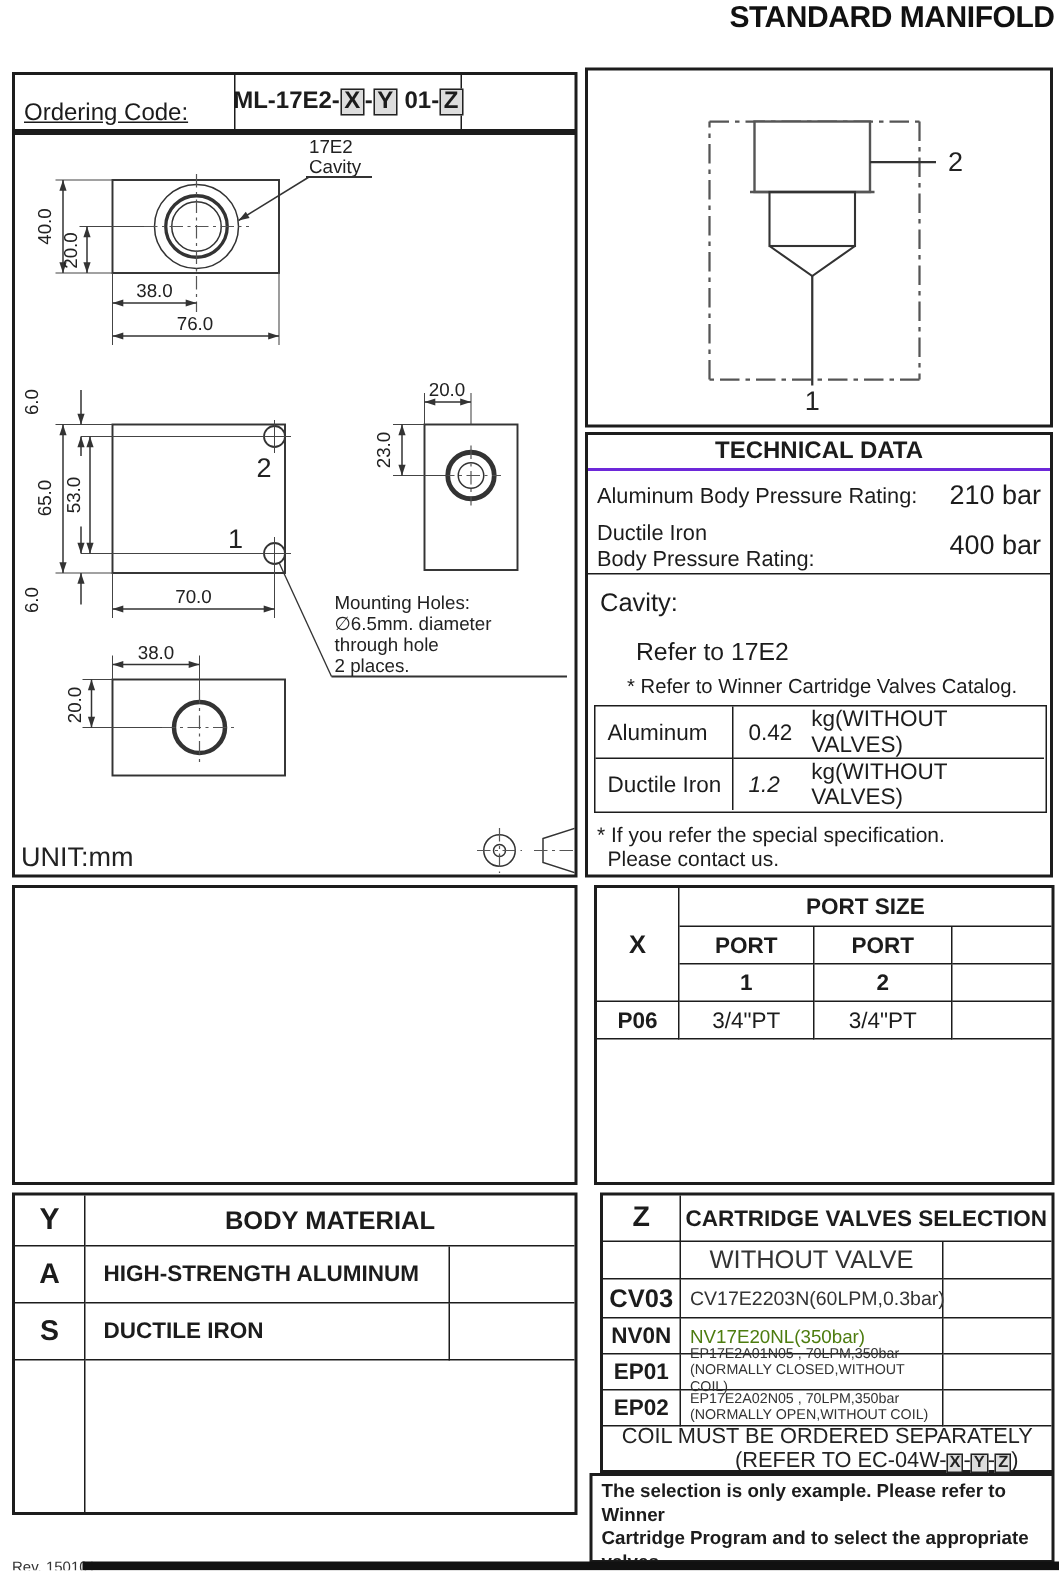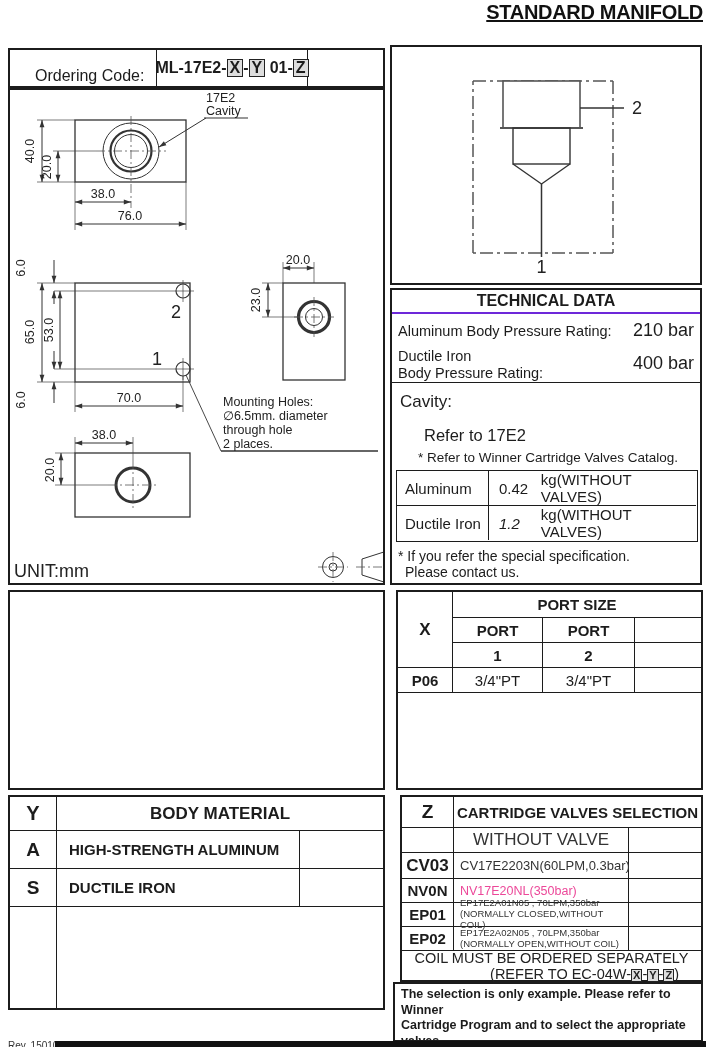--- a/index.html
+++ b/index.html
@@ -4,21 +4,21 @@
 <style>
   html,body{margin:0;padding:0;background:#fff;}
   .page{position:relative;width:706px;height:1047px;background:#fff;overflow:hidden;
         font-family:"Liberation Sans",sans-serif;color:#1c1c1c;}
   .box{position:absolute;border:2px solid #1c1c1c;background:#fff;box-sizing:border-box;}
   .cell{position:absolute;box-sizing:border-box;display:flex;align-items:center;}
   .cc{justify-content:center;text-align:center;}
   .br{border-right:1.4px solid #1c1c1c;}
   .bb{border-bottom:1.4px solid #1c1c1c;}
   .title{position:absolute;top:1px;right:3px;text-align:right;font-size:20px;font-weight:bold;
-         line-height:22px;letter-spacing:-0.3px;color:#111;text-decoration:underline;}
+         line-height:22px;letter-spacing:-0.3px;color:#111;}
   .kbox{display:inline-block;border:1.2px solid #222;background:#ddd;padding:0 2px;
         line-height:1.05;font-weight:bold;}
   .kbox.sm{font-size:11px;padding:0 1px;}
   svg text{font-family:"Liberation Sans",sans-serif;fill:#222;}
   .dim{stroke:#333;stroke-width:1;marker-start:url(#arr);marker-end:url(#arr);}
   .dim2{stroke:#333;stroke-width:1;marker-end:url(#arr);}
   .ext{stroke:#444;stroke-width:0.7;}
   .cl{stroke:#555;stroke-width:0.8;stroke-dasharray:9,3,2,3;}
   .oln{stroke:#333;stroke-width:1.3;fill:none;}
   .note-box{font-size:12.5px;font-weight:bold;line-height:1.24;padding:3px 6px;}
@@ -28,21 +28,21 @@
 </head>
 <body>
 
 <div class="page">
 
   <div class="title">
     <div>STANDARD MANIFOLD</div>
   </div>
 
   <div class="box" style="left:8px;top:48px;width:377px;height:40px;">
-    <div class="cell br" style="left:0;top:0;width:147px;height:52px;padding-left:25px;font-size:16px;">Ordering Code:</div>
+    <div class="cell br" style="left:0;top:0;width:147px;height:52px;padding-left:6px;font-size:16px;text-decoration:underline;">Ordering Code:</div>
     <div class="cell br cc" style="left:147px;top:0;width:151px;height:36px;font-size:16px;font-weight:bold;white-space:pre;"><span>ML-17E2-</span><span class="kbox">X</span><span>-</span><span class="kbox">Y</span><span> 01-</span><span class="kbox">Z</span></div>
   </div>
 
   <div class="box" style="left:8px;top:88px;width:377px;height:497px;">
     <svg width="373" height="493" viewBox="0 0 373 493">
       <defs>
         <marker id="arr" viewBox="0 0 10 10" refX="9.5" refY="5" markerWidth="8" markerHeight="8" orient="auto-start-reverse" markerUnits="userSpaceOnUse">
           <path d="M0.5,2 L9.5,5 L0.5,8 z" fill="#333"></path>
         </marker>
       </defs>
@@ -237,21 +237,21 @@
     <div class="cell bb cc" style="left:52px;top:0;width:247px;height:31px;font-size:15px;font-weight:bold;">CARTRIDGE VALVES SELECTION</div>
     <div class="cell br bb" style="left:0;top:31px;width:52px;height:25px;"></div>
     <div class="cell br bb cc" style="left:52px;top:31px;width:175px;height:25px;font-size:17px;color:#333;">WITHOUT VALVE</div>
     <div class="cell bb" style="left:227px;top:31px;width:72px;height:25px;"></div>
 
     <div class="cell br bb cc" style="left:0;top:56px;width:52px;height:26px;font-size:17px;font-weight:bold;">CV03</div>
     <div class="cell br bb" style="left:52px;top:56px;width:175px;height:26px;padding-left:6px;font-size:13px;color:#333;">CV17E2203N(60LPM,0.3bar)</div>
     <div class="cell bb" style="left:227px;top:56px;width:72px;height:26px;"></div>
 
     <div class="cell br bb cc" style="left:0;top:82px;width:52px;height:24px;font-size:15px;font-weight:bold;">NV0N</div>
-    <div class="cell br bb" style="left:52px;top:82px;width:175px;height:24px;padding-left:6px;font-size:12.5px;color:#ec4899;">NV17E20NL(350bar)</div>
+    <div class="cell br bb" style="left:52px;top:82px;width:175px;height:24px;padding-left:6px;font-size:12.5px;color:#4d7c0f;">NV17E20NL(350bar)</div>
     <div class="cell bb" style="left:227px;top:82px;width:72px;height:24px;"></div>
 
     <div class="cell br bb cc" style="left:0;top:106px;width:52px;height:24px;font-size:15px;font-weight:bold;">EP01</div>
     <div class="cell br bb" style="left:52px;top:106px;width:175px;height:24px;padding-left:6px;font-size:9.5px;color:#333;">
       <div style="line-height:1.15;">
         <div>EP17E2A01N05 , 70LPM,350bar</div>
         <div>(NORMALLY CLOSED,WITHOUT COIL)</div>
       </div>
     </div>
     <div class="cell bb" style="left:227px;top:106px;width:72px;height:24px;"></div>

